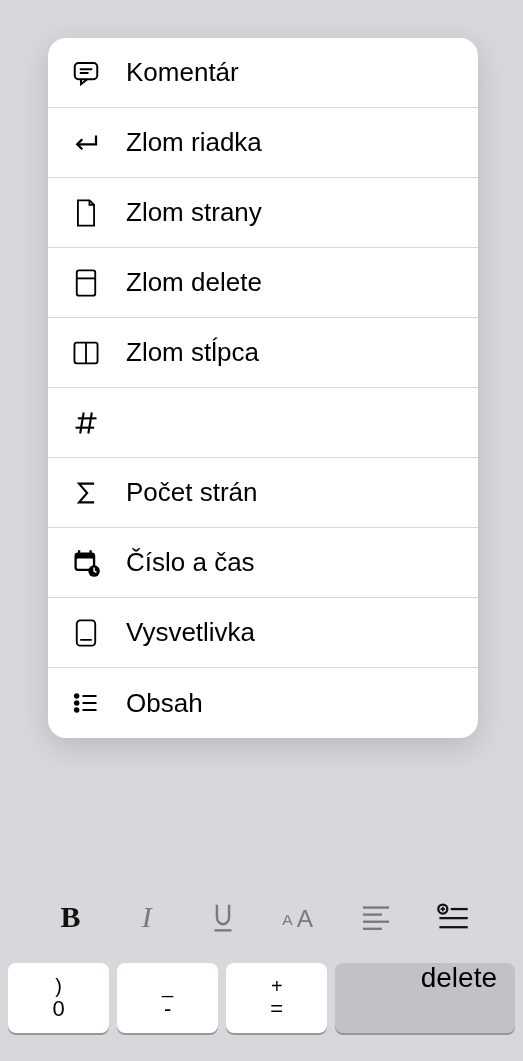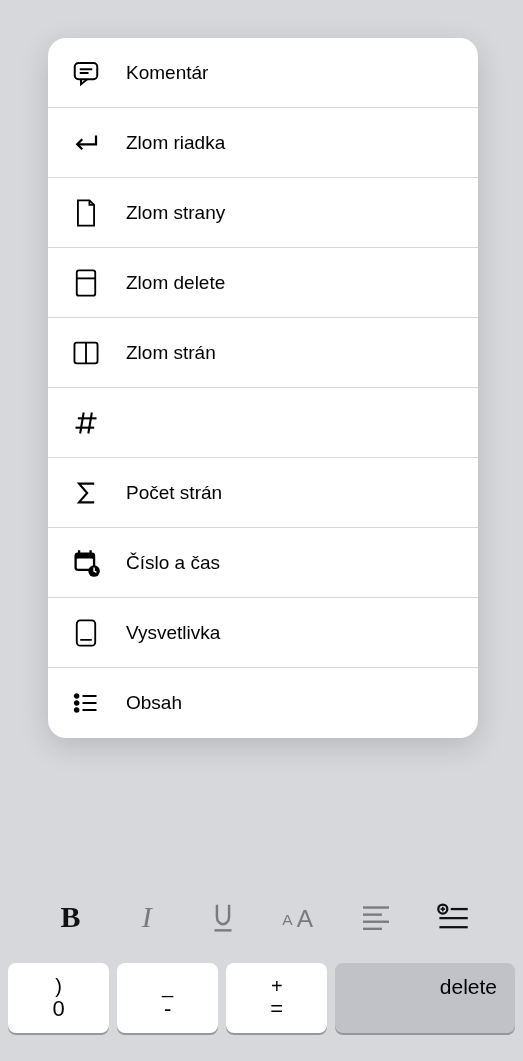--- a/index.html
+++ b/index.html
@@ -52,21 +52,21 @@
     .menu-item .icon-wrap {
       width: 36px;
       height: 36px;
       display: flex;
       align-items: center;
       justify-content: center;
       margin-right: 22px;
       flex-shrink: 0;
     }
     .menu-item .label {
-      font-size: 19px;
+      font-size: 26px;
       color: #000;
       font-weight: 400;
     }
     svg {
       display: block;
     }
     .toolbar {
       position: absolute;
       bottom: 108px;
       left: 0;
@@ -128,23 +128,23 @@
     }
     .key .top {
       font-size: 20px;
     }
     .key .bot {
       font-size: 22px;
     }
     .key.delete {
       background: #c0c2c8;
       flex: 1.6;
-      font-size: 21px;
+      font-size: 28px;
       align-items: flex-end;
-      justify-content: center;
+      justify-content: flex-start;
       padding: 0 18px 22px 0;
     }
   </style>
 </head>
 <body>
 
 <div class="popover">
 
   <div class="menu-item">
     <span class="icon-wrap">
@@ -188,21 +188,21 @@
     <span class="label">Zlom delete</span>
   </div>
 
   <div class="menu-item">
     <span class="icon-wrap">
       <svg width="30" height="28" viewBox="0 0 26 24" fill="none" stroke="#000" stroke-width="1.6">
         <rect x="3" y="3" width="20" height="18" rx="2"></rect>
         <line x1="13" y1="3" x2="13" y2="21"></line>
       </svg>
     </span>
-    <span class="label">Zlom strán</span>
+    <span class="label">Zlom stĺpca</span>
   </div>
 
   <div class="menu-item">
     <span class="icon-wrap">
       <svg width="28" height="28" viewBox="0 0 24 24" fill="none" stroke="#000" stroke-width="1.8">
         <line x1="5" y1="8" x2="21" y2="8"></line>
         <line x1="3" y1="16" x2="19" y2="16"></line>
         <line x1="10" y1="3" x2="7" y2="21"></line>
         <line x1="17" y1="3" x2="14" y2="21"></line>
       </svg>

